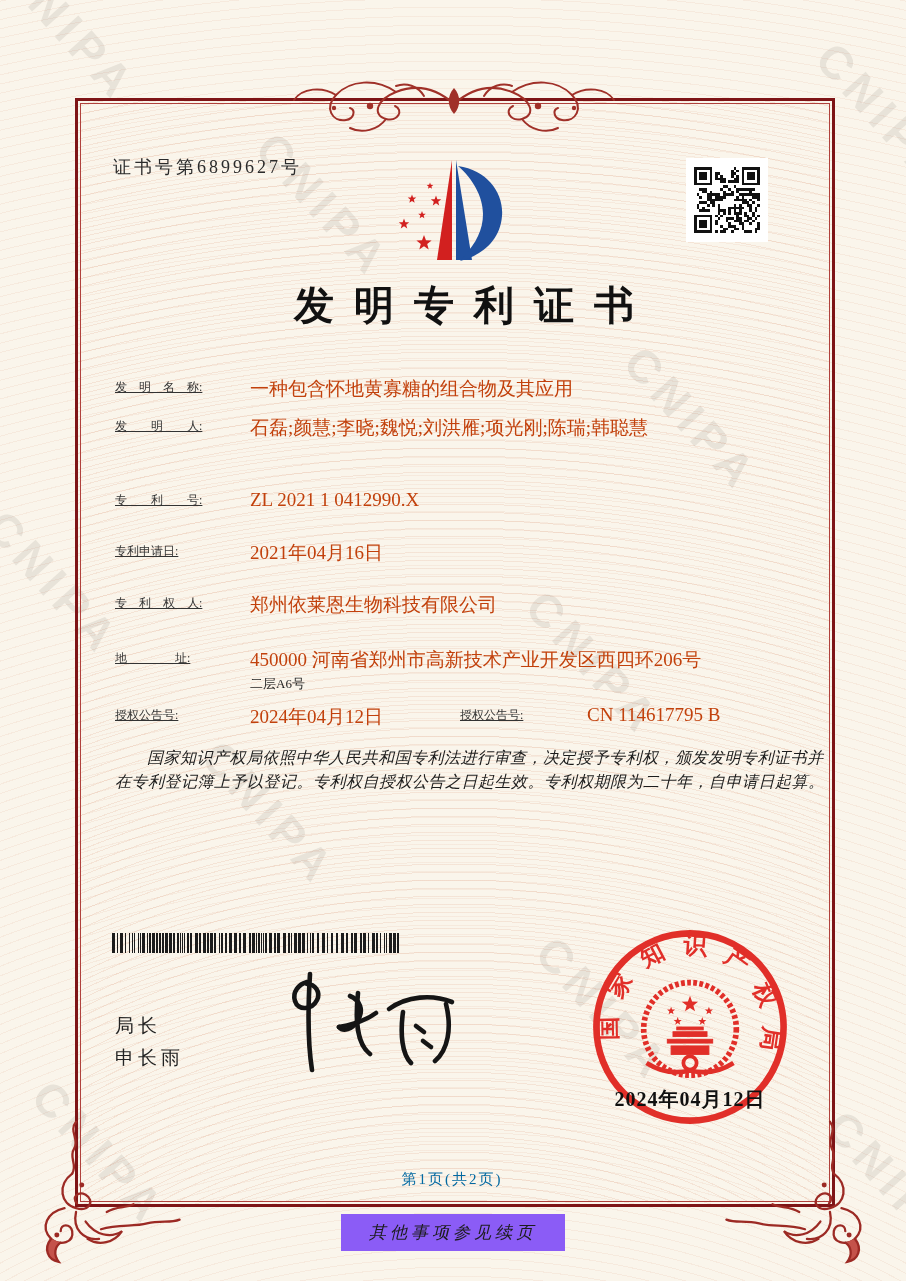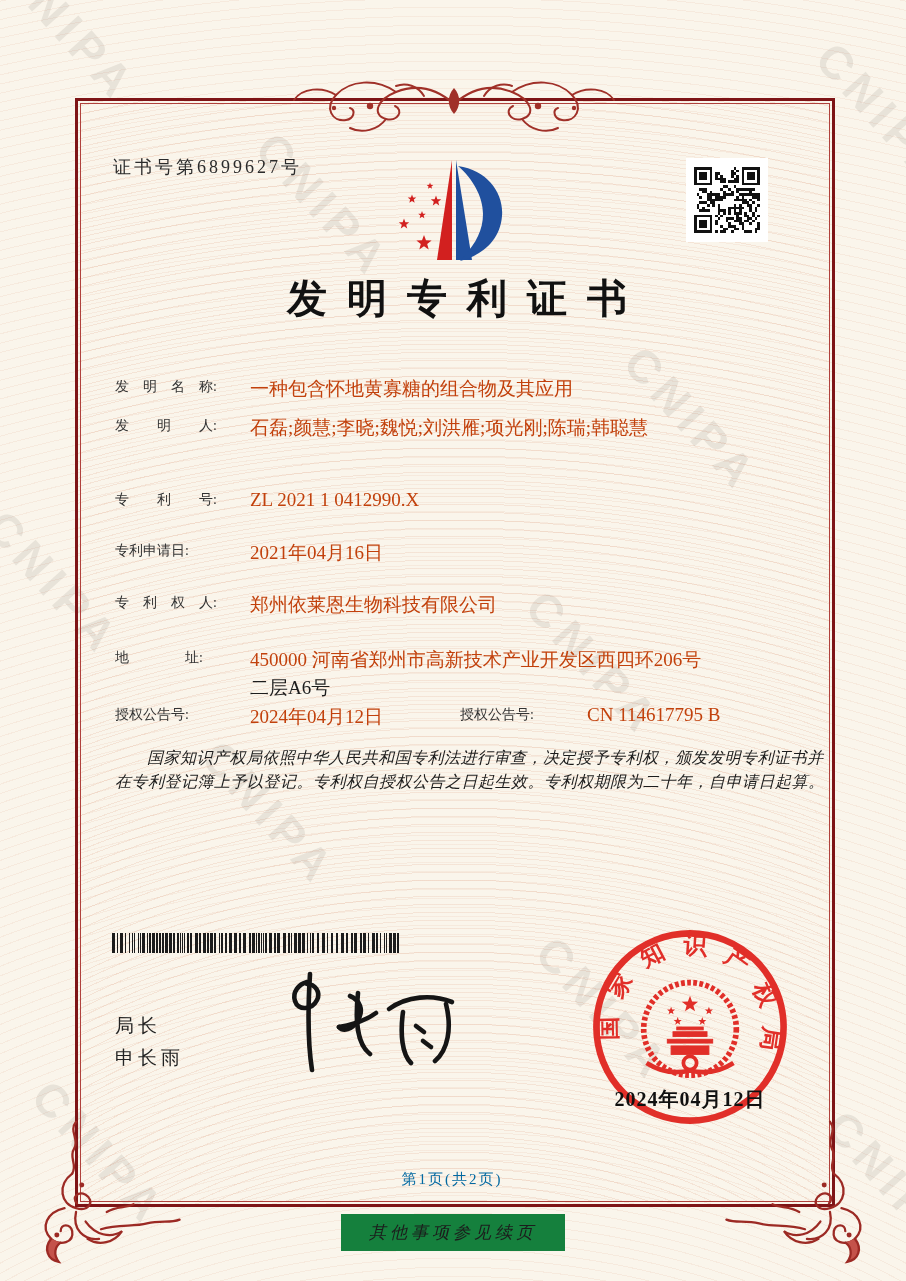--- a/index.html
+++ b/index.html
@@ -31,47 +31,47 @@
   .orn-top{left:274px;top:60px;width:360px;height:86px;}
   .orn-bl{left:15px;top:1118px;width:170px;height:163px;}
   .orn-br{left:721px;top:1118px;width:170px;height:163px;transform:scaleX(-1);}
   
   .cert-no{position:absolute;left:113px;top:155px;z-index:4;
            font-size:18px;letter-spacing:3px;color:#2b2b2b;text-align:right;}
   .logo{position:absolute;left:382px;top:156px;width:148px;height:118px;z-index:4;}
   .qrbox{position:absolute;left:686px;top:158px;width:82px;height:84px;z-index:4;
          background:#fff;display:flex;align-items:center;justify-content:center;}
   .qrbox svg{width:66px;height:66px;}
-  .title{position:absolute;left:75px;top:266px;width:754px;z-index:4;margin:5px;
+  .title{position:absolute;left:75px;top:266px;width:754px;z-index:4;margin:12px;
          text-align:center;font-size:40px;font-weight:bold;color:#111;
          letter-spacing:20px;padding-left:20px;box-sizing:border-box;}
   .row{position:absolute;left:115px;z-index:4;white-space:nowrap;color:#222;}
-  .row .lab{font-size:14px;color:#333;}
+  .row .lab{font-size:12px;color:#333;text-decoration:underline;}
   .row .val{position:absolute;left:135px;top:-1px;font-size:19px;color:#c2410c;}
-  .row .val2{position:absolute;left:135px;top:27px;font-size:19px;color:#1d1d1d;text-align:right;}
+  .row .val2{position:absolute;left:135px;top:27px;font-size:13px;color:#1d1d1d;text-align:right;}
   .r0{top:377px}.r1{top:416px}.r2{top:490px}.r3{top:541px}.r4{top:593px}.r5{top:648px}
   .grant{top:705px}
   .grant .pair2{position:absolute;left:345px;top:0;}
   .grant .pair2 .val{left:127px;}
   .paras{position:absolute;left:115px;top:746px;width:712px;z-index:4;
          font-size:16px;line-height:24px;color:#1c1c1c;font-style:italic;
          letter-spacing:.5px;}
   .paras p{margin:0 0 6px 0;text-indent:2em;}
   .barcode{position:absolute;left:112px;top:933px;width:288px;height:20px;z-index:4;}
   .sig-block{position:absolute;left:115px;top:1010px;z-index:4;
        font-family:"Liberation Sans","DejaVu Sans",sans-serif;
        font-size:19px;letter-spacing:4px;color:#222;line-height:32px;}
   .signature{position:absolute;left:255px;top:966px;width:215px;height:110px;z-index:5;}
   .seal{position:absolute;left:586px;top:923px;width:208px;height:208px;z-index:4;opacity:.95;}
   .seal-date{position:absolute;left:598px;top:1086px;width:184px;z-index:6;
        text-align:center;font-size:20px;font-weight:600;color:#111;letter-spacing:1px;}
   .page-num{position:absolute;left:75px;top:1170px;width:754px;z-index:4;
        text-align:center;font-size:15px;letter-spacing:2px;color:#0369a1;}
   .note{position:absolute;left:50%;transform:translateX(-50%);top:1214px;z-index:4;
-       background:#15803d;padding:7px 28px;font-size:17px;font-style:italic;
+       background:#8b5cf6;padding:7px 28px;font-size:17px;font-style:italic;
        letter-spacing:4px;color:#1c1c1c;white-space:nowrap;}
 </style>
 </head>
 <body>
 
 <div class="page">
 
   <div class="frame-waves"></div>
 
   <span class="wm w1">CNIPA</span>

